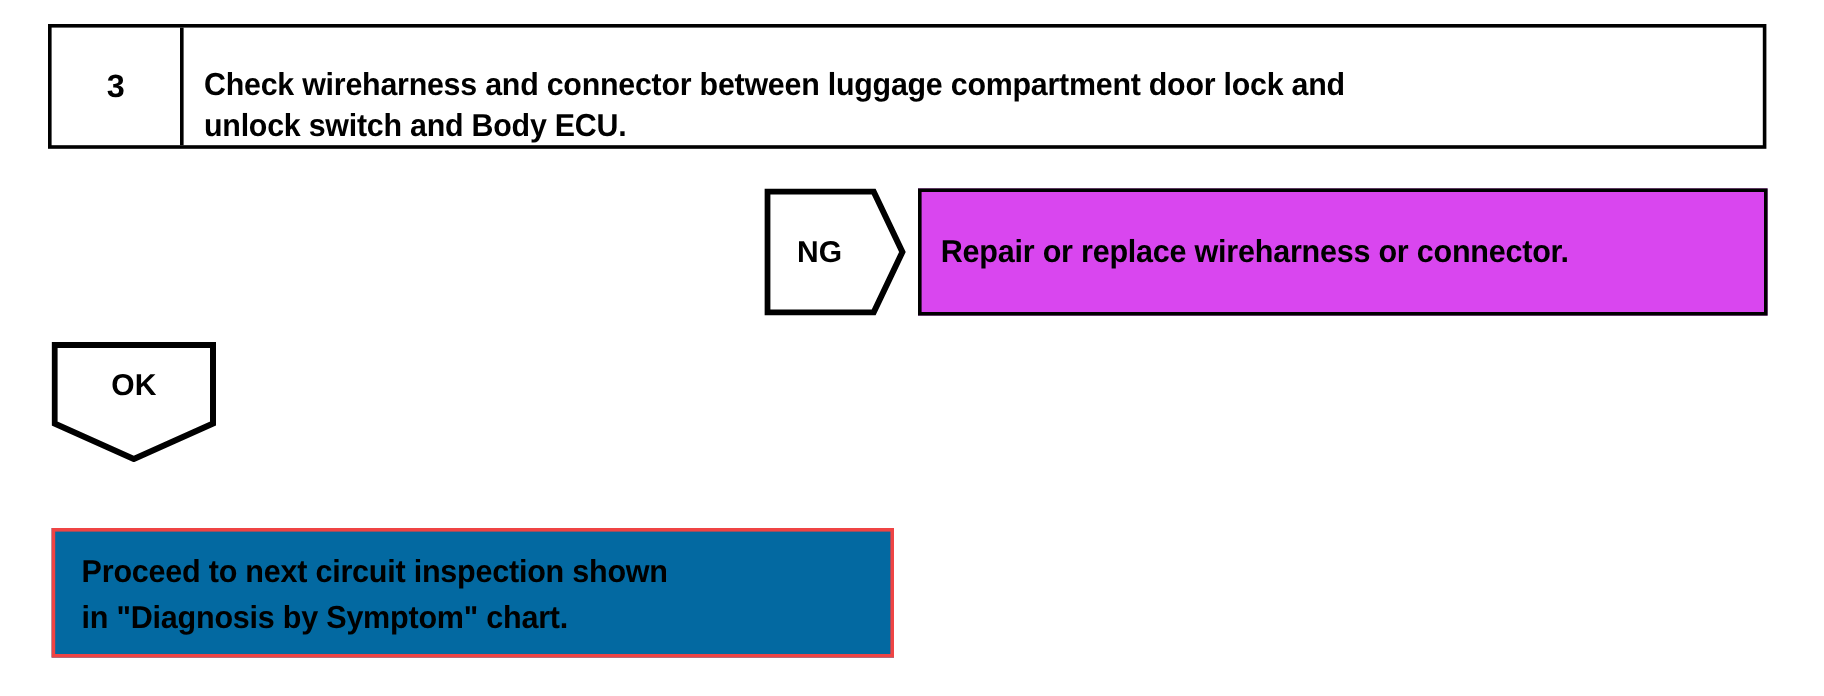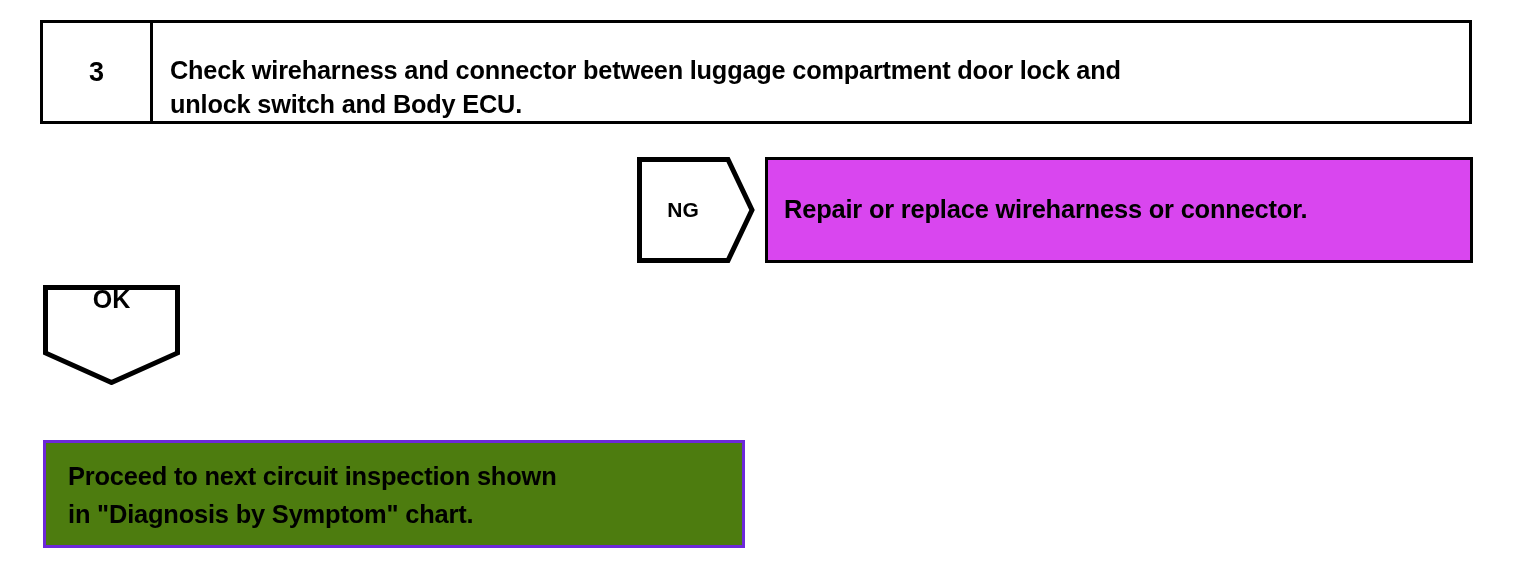--- a/index.html
+++ b/index.html
@@ -94,21 +94,21 @@
   }
   .ng-label {
     position: absolute;
     left: 0;
     top: 0;
     width: 92px;
     height: 106px;
     display: flex;
     align-items: center;
     justify-content: center;
-    font-size: 21px;
+    font-size: 25px;
     font-weight: bold;
     letter-spacing: 0px;
     pointer-events: none;
   }
   .repair-box {
     position: absolute;
     left: 128px;
     top: 0px;
     width: 708px;
     height: 106px;
@@ -143,37 +143,38 @@
     width: 137px;
     height: 100px;
   }
   .ok-label {
     position: absolute;
     left: 43px;
     top: 285px;
     width: 137px;
     height: 72px;
     display: flex;
+    align-items: center;
     justify-content: center;
     font-size: 25px;
     font-weight: bold;
     letter-spacing: 0px;
     pointer-events: none;
   }
 
   
   .result-box {
     position: absolute;
     left: 43px;
     top: 440px;
     width: 702px;
     height: 108px;
-    border: 3px solid #6d28d9;
-    box-sizing: border-box;
-    background: #4d7c0f;
+    border: 3px solid #ef4444;
+    box-sizing: border-box;
+    background: #0369a1;
     padding: 14px 10px 0 22px;
     display: flex;
     flex-direction: column;
     justify-content: flex-start;
   }
   .result-text {
     font-size: 26.5px;
     font-weight: bold;
     line-height: 1.45;
     letter-spacing: -0.2px;

